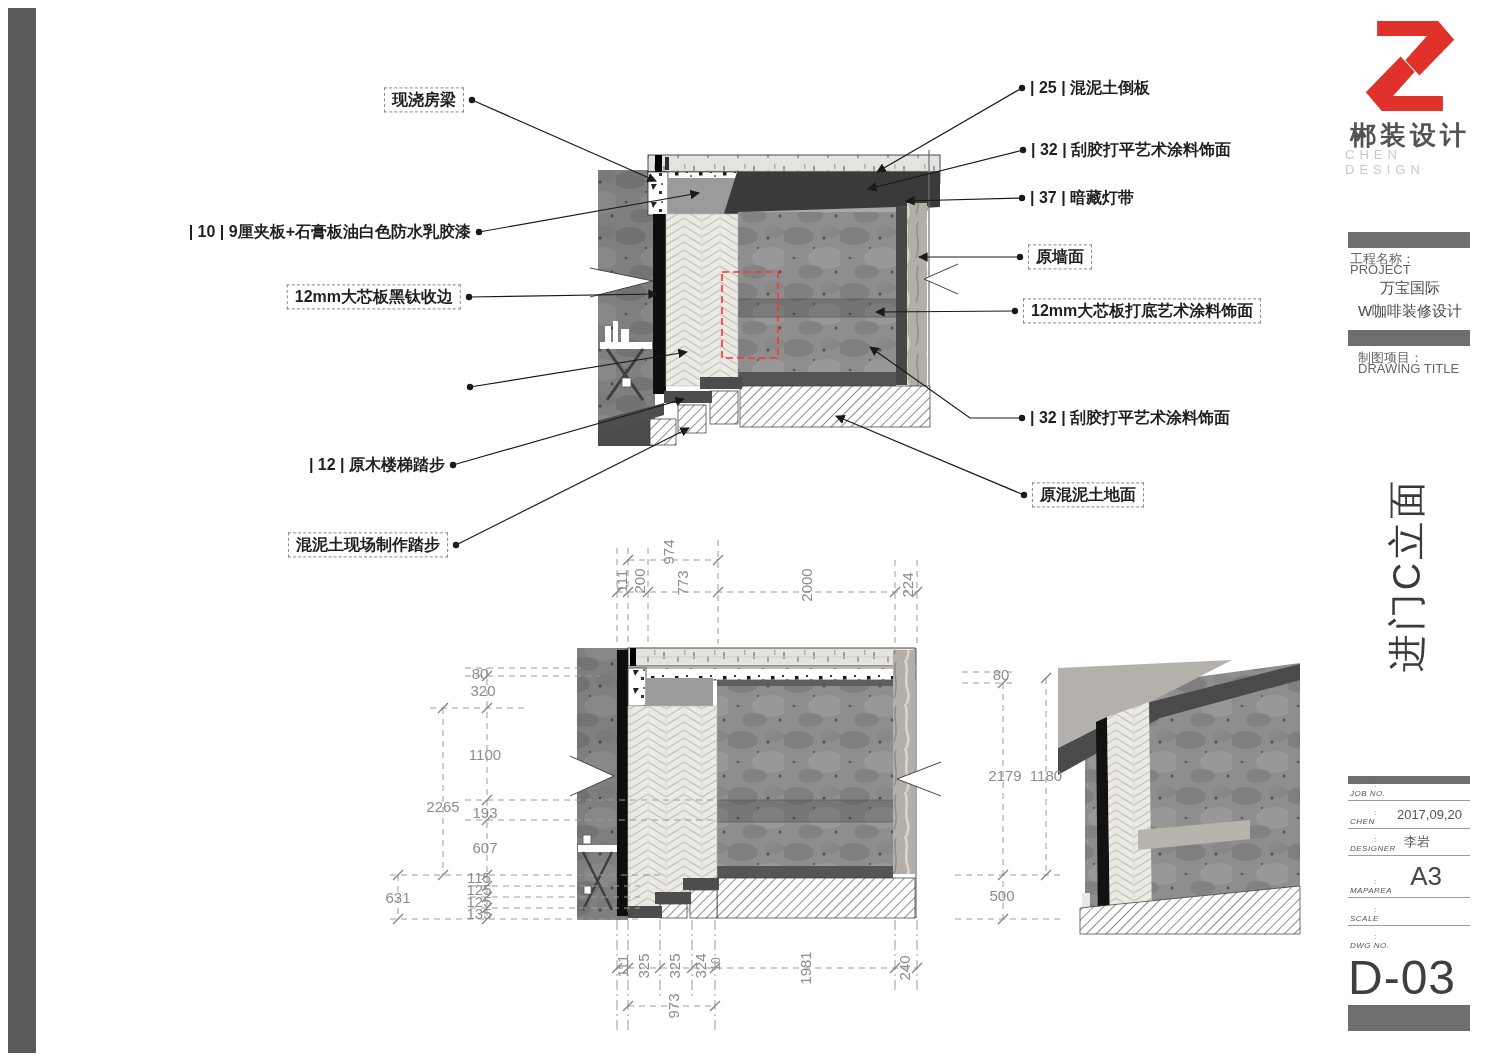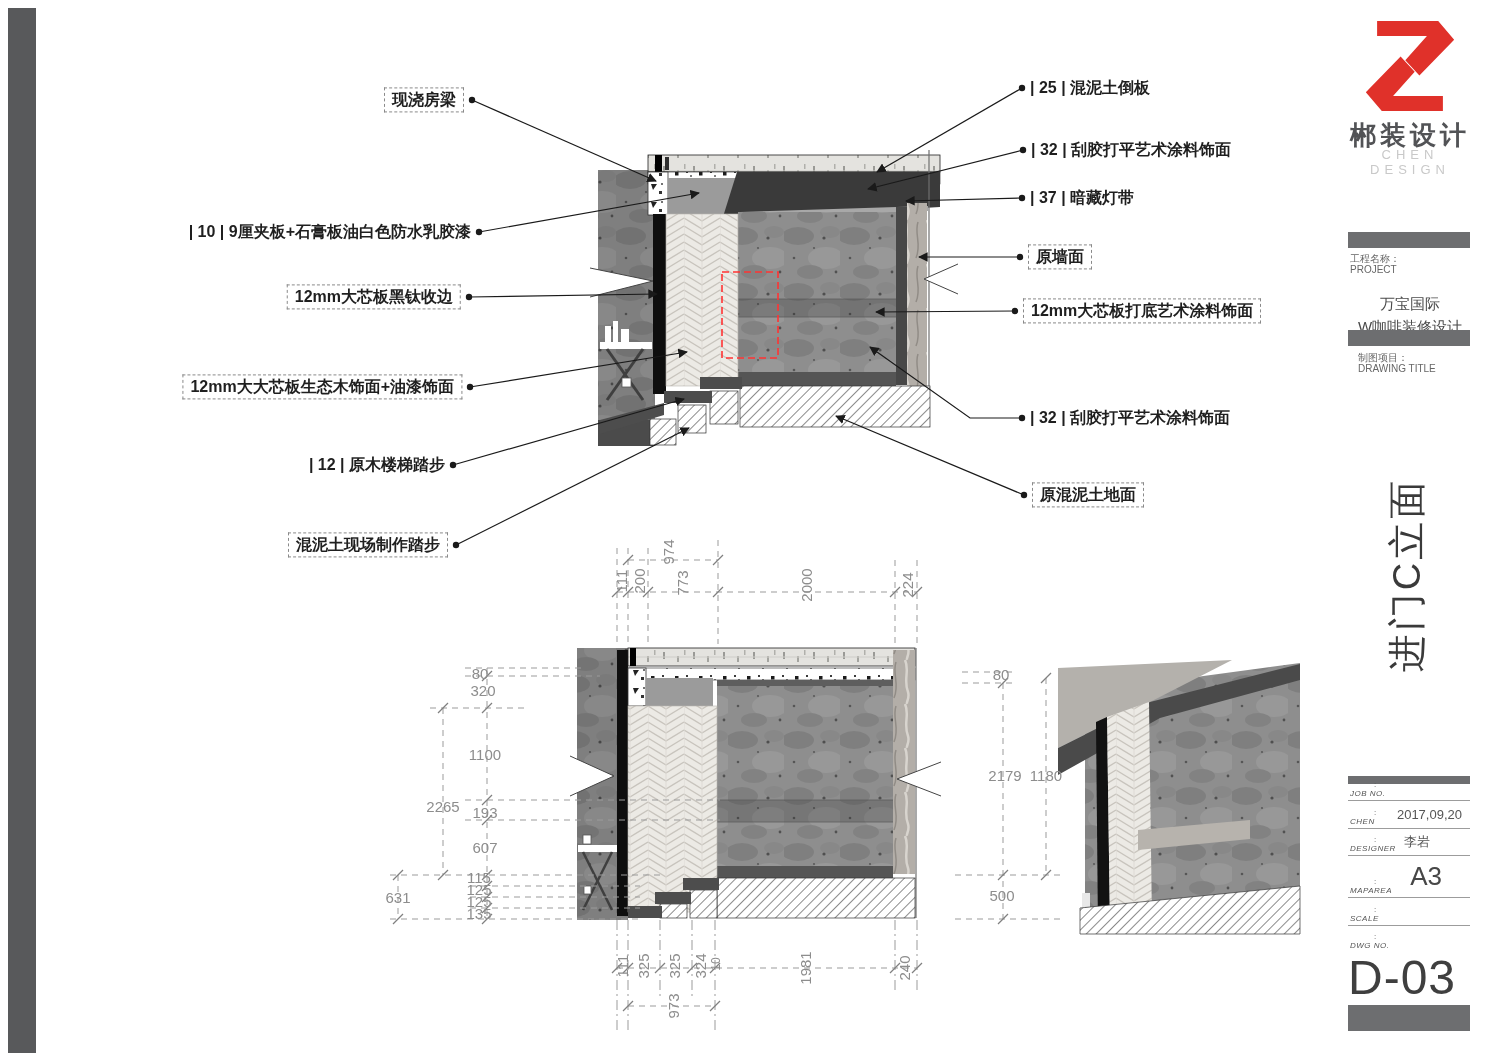--- a/index.html
+++ b/index.html
@@ -17,24 +17,24 @@
 
   
   .dim{position:absolute;font-size:15px;color:#8d8d8d;white-space:nowrap;
        transform:translate(-50%,-50%);}
   .dim.rot{transform:translate(-50%,-50%) rotate(-90deg);}
 
   
   .titleblock{position:absolute;left:1345px;top:8px;width:130px;height:1045px;}
   .tb-abs{position:absolute;}
   .brand-cn{width:100%;text-align:center;font-size:26px;font-weight:700;letter-spacing:4px;color:#525356;}
-  .brand-en{width:100%;text-align:center;font-size:13px;letter-spacing:5px;color:#c9c9c9;}
+  .brand-en{width:100%;text-align:left;font-size:13px;letter-spacing:5px;color:#c9c9c9;}
   .addr{font-size:9px;line-height:11.5px;color:#7a7a7a;white-space:nowrap;}
   .gbar{background:#6d6e70;width:122px;left:3px;}
-  .sec-label{font-size:10px;color:#666;line-height:11px;}
+  .sec-label{font-size:13px;color:#666;line-height:11px;}
   .proj-name{width:100%;text-align:center;font-size:15px;color:#4a4a4a;line-height:23px;}
   .vtitle{font-size:38px;color:#3a3a3a;letter-spacing:3px;white-space:nowrap;
           transform:translate(-50%,-50%) rotate(-90deg);}
   .frow{position:absolute;left:3px;width:122px;border-bottom:1px solid #9c9c9c;}
   .frow .flab{position:absolute;left:2px;bottom:2px;font-size:8px;color:#555;letter-spacing:.5px;font-style:italic;}
   .frow .fcolon{position:absolute;left:26px;bottom:11px;font-size:8px;color:#555;}
   .frow .fval{position:absolute;right:8px;top:50%;transform:translateY(-50%);font-size:13px;color:#555;}
   .frow .fval.big{font-size:26px;color:#474747;right:28px;}
   .dwgno{font-size:48px;color:#3f3f3f;letter-spacing:1px;}
 </style>
@@ -310,21 +310,20 @@
         <circle cx="1020" cy="257" r="3.2"></circle>
       <circle cx="1015" cy="311" r="3.2"></circle>
         <circle cx="1022" cy="418" r="3.2"></circle>
       <circle cx="1024" cy="495" r="3.2"></circle>
     </g>
   </svg>
 
   <div class="callout l boxed" style="left:464px;top:100px"><span>现浇房梁</span></div>
   <div class="callout l" style="left:471px;top:232px"><span>| 10 |  9厘夹板+石膏板油白色防水乳胶漆</span></div>
   <div class="callout l boxed" style="left:461px;top:297px"><span>12mm大芯板黑钛收边</span></div>
-  <div class="callout l boxed" style="left:462px;top:387px"><span>12mm大大芯板生态木饰面+油漆饰面</span></div>
   <div class="callout l" style="left:445px;top:465px"><span>| 12 |  原木楼梯踏步</span></div>
   <div class="callout l boxed" style="left:448px;top:545px"><span>混泥土现场制作踏步</span></div>
 
   <div class="callout r" style="left:1030px;top:88px"><span>| 25 |  混泥土倒板</span></div>
   <div class="callout r" style="left:1031px;top:150px"><span>| 32 |  刮胶打平艺术涂料饰面</span></div>
   <div class="callout r" style="left:1030px;top:198px"><span>| 37 |  暗藏灯带</span></div>
   <div class="callout r boxed" style="left:1028px;top:257px"><span>原墙面</span></div>
   <div class="callout r boxed" style="left:1023px;top:311px"><span>12mm大芯板打底艺术涂料饰面</span></div>
   <div class="callout r" style="left:1030px;top:418px"><span>| 32 |  刮胶打平艺术涂料饰面</span></div>
   <div class="callout r boxed" style="left:1032px;top:495px"><span>原混泥土地面</span></div>
@@ -367,21 +366,21 @@
       <path d="M15,0 H80 L97,20 L60,58 L45,42 L68,16 H15 Z" fill="#e0312a"></path>
       <path d="M85,96 H20 L3,76 L40,38 L55,54 L32,80 H85 Z" fill="#e0312a"></path>
     </svg>
     <div class="tb-abs brand-cn" style="left:0;top:110px">郴装设计</div>
     <div class="tb-abs brand-en" style="left:0;top:139px">CHEN DESIGN</div>
     <div class="tb-abs gbar" style="top:224px;height:16px"></div>
     <div class="tb-abs sec-label" style="left:5px;top:245px">
       <div>工程名称：</div>
       <div>PROJECT</div>
     </div>
-    <div class="tb-abs proj-name" style="left:0;top:284px">
+    <div class="tb-abs proj-name" style="left:0;top:268px">
       <div>万宝国际</div>
       <div>W咖啡装修设计</div>
     </div>
     <div class="tb-abs gbar" style="top:322px;height:16px"></div>
     <div class="tb-abs sec-label" style="left:13px;top:344px">
       <div>制图项目：</div>
       <div>DRAWING TITLE</div>
     </div>
     <div class="tb-abs vtitle" style="left:62px;top:567px">进门C立面</div>
     <div class="tb-abs gbar" style="top:768px;height:8px"></div>

